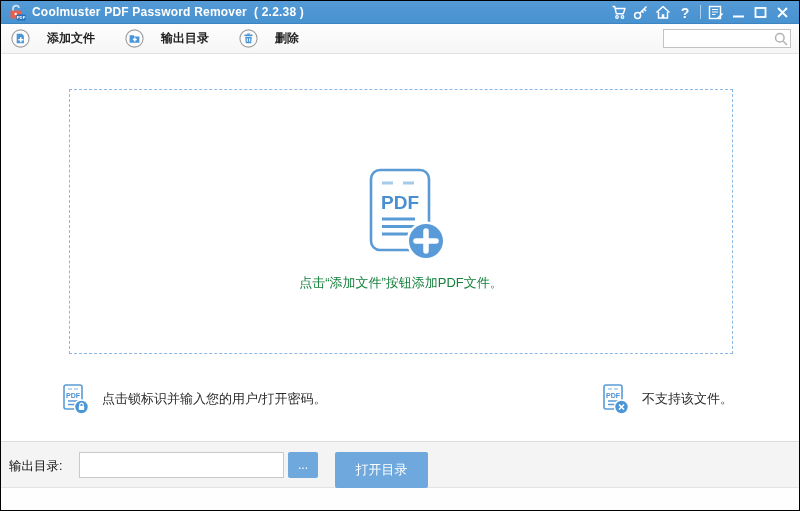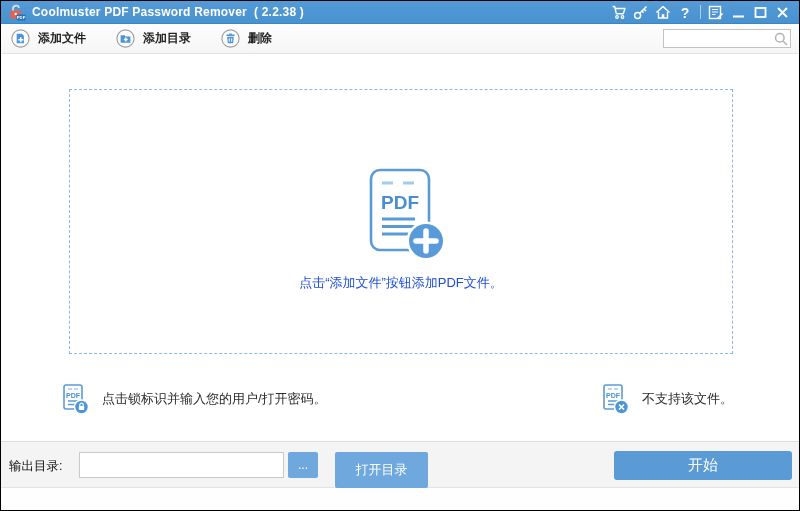--- a/index.html
+++ b/index.html
@@ -15,33 +15,33 @@
   .title-text { color:#fff; font-size:12px; font-weight:bold; letter-spacing:.2px; white-space:pre; }
   .tb-spacer { flex:1; }
   .tb-btn { width:22px; height:20px; display:flex; align-items:center; justify-content:center; cursor:default; }
   .tb-btn svg { display:block; }
   .tb-divider { width:1px; height:14px; background:rgba(255,255,255,.55); margin:0 4px; }
 
   
   .toolbar { position:absolute; left:0; top:23px; width:100%; height:30px;
     background:linear-gradient(#fdfdfd,#f6f6f6); border-bottom:1px solid #e2e2e2;
     display:flex; align-items:center; padding-left:10px; }
-  .tool-btn { display:flex; align-items:center; gap:8px; margin-right:30px; font-size:12px; color:#222; cursor:default; }
+  .tool-btn { display:flex; align-items:center; gap:17px; margin-right:30px; font-size:12px; color:#222; cursor:default; }
   .tool-btn b { font-weight:bold; }
   .search-wrap { position:absolute; right:8px; top:5px; width:128px; height:19px;
     border:1px solid #c3c3c3; background:#fff; display:flex; align-items:center; }
   .search-wrap input { border:none; outline:none; flex:1; height:15px; width:100px; font-size:11px; padding-left:4px; background:transparent; }
   .search-icon { width:16px; height:16px; margin-right:1px; flex:0 0 auto; }
 
   
   .main { position:absolute; left:0; top:53px; width:800px; height:387px; background:#fff; }
   .dropzone { position:absolute; left:68px; top:35px; width:664px; height:265px;
     border:1px dashed #8ab9e5; display:flex; flex-direction:column; align-items:center; }
   .bigpdf { margin-top:78px; width:95px; height:96px; }
-  .drop-text { margin-top:10px; font-size:13px; color:#1d4ed8; }
+  .drop-text { margin-top:10px; font-size:13px; color:#15803d; }
 
   .hint { position:absolute; display:flex; align-items:center; gap:13px; }
   .hint-left  { left:61px;  top:329px; }
   .hint-right { left:601px; top:329px; }
   .hint svg { flex:0 0 auto; }
   .hint-text { font-size:13px; color:#2b2b2b; }
 
   
   .bottombar { position:absolute; left:0; top:440px; width:800px; height:47px;
     background:#f4f4f4; border-top:1px solid #dcdcdc; border-bottom:1px solid #e3e3e3; }
@@ -132,21 +132,21 @@
         <path d="M9.8 8.2v5M7.3 10.7h5" stroke="#fff" stroke-width="1.5"></path>
       </svg>
       <b>添加文件</b>
     </div>
     <div class="tool-btn">
       <svg width="19" height="19" viewBox="0 0 19 19">
         <circle cx="9.5" cy="9.5" r="8.6" fill="#fdfdfd" stroke="#9b9b9b" stroke-width="1.1"></circle>
         <path d="M4.6 6.2h4l1 1.3h4.8v6.3H4.6z" fill="#4a96d6"></path>
         <path d="M9.8 8.6v3.8M7.9 10.5h3.8" stroke="#fff" stroke-width="1.4"></path>
       </svg>
-      <b>添加目录</b>
+      <b>输出目录</b>
     </div>
     <div class="tool-btn">
       <svg width="19" height="19" viewBox="0 0 19 19">
         <circle cx="9.5" cy="9.5" r="8.6" fill="#fdfdfd" stroke="#9b9b9b" stroke-width="1.1"></circle>
         <rect x="5.4" y="5.6" width="8.2" height="1.5" rx=".5" fill="#4a96d6"></rect>
         <rect x="8" y="4.4" width="3" height="1.4" rx=".4" fill="#4a96d6"></rect>
         <path d="M6.2 7.8h6.6l-.6 6.4H6.8z" fill="#4a96d6"></path>
         <path d="M8.3 9.3v3.4M10.7 9.3v3.4" stroke="#fff" stroke-width="1"></path>
       </svg>
       <b>删除</b>
@@ -198,17 +198,16 @@
       </svg>
       <span class="hint-text">不支持该文件。</span>
     </div>
   </div>
 
   <div class="bottombar">
     <span class="out-label">输出目录:</span>
     <input class="out-input" type="text" value="" style="">
     <button class="btn browse-btn">...</button>
     <button class="btn opendir-btn">打开目录</button>
-    <button class="btn start-btn">开始</button>
   </div>
 
   <div class="footer-strip"></div>
 </div>
 
 </body></html>

